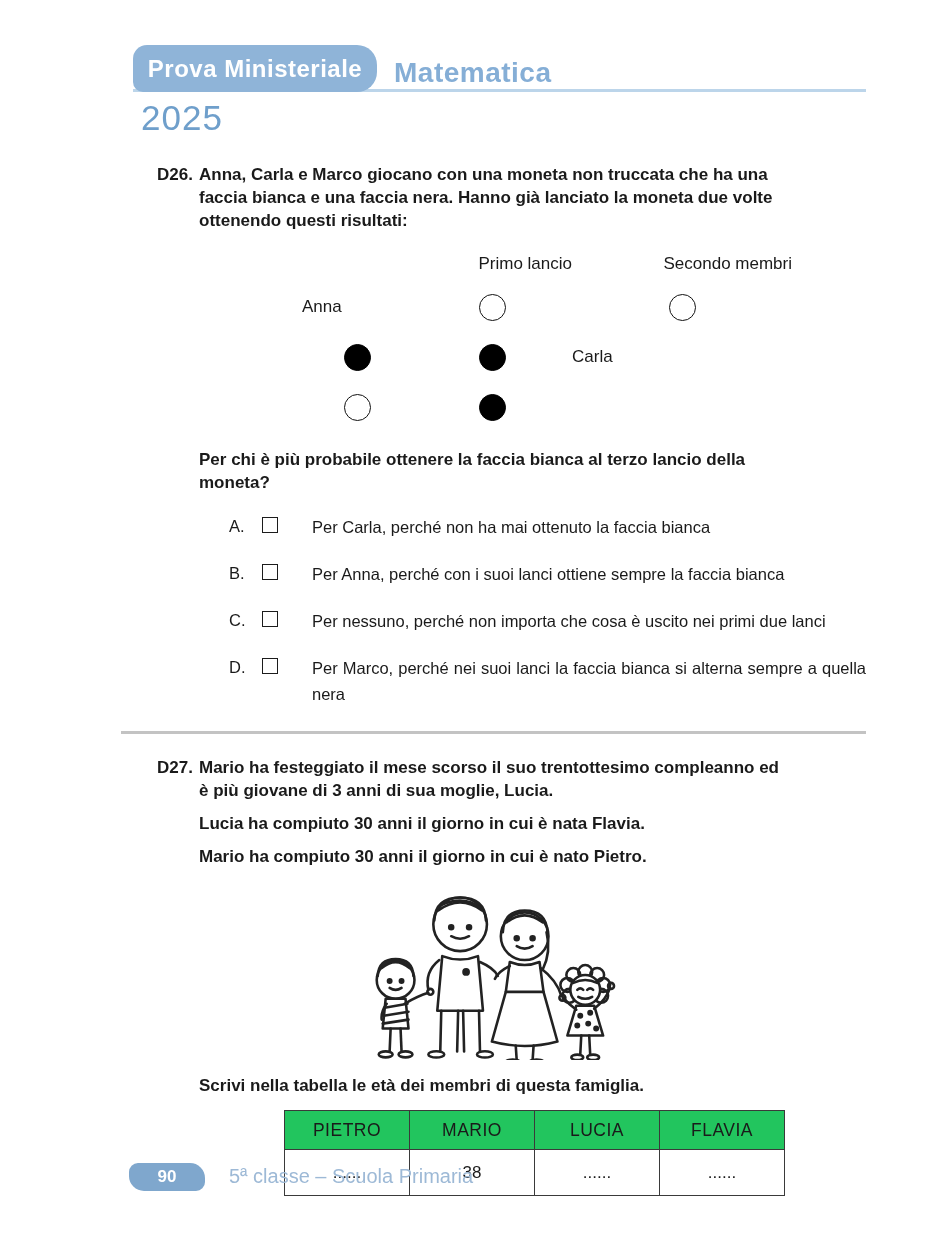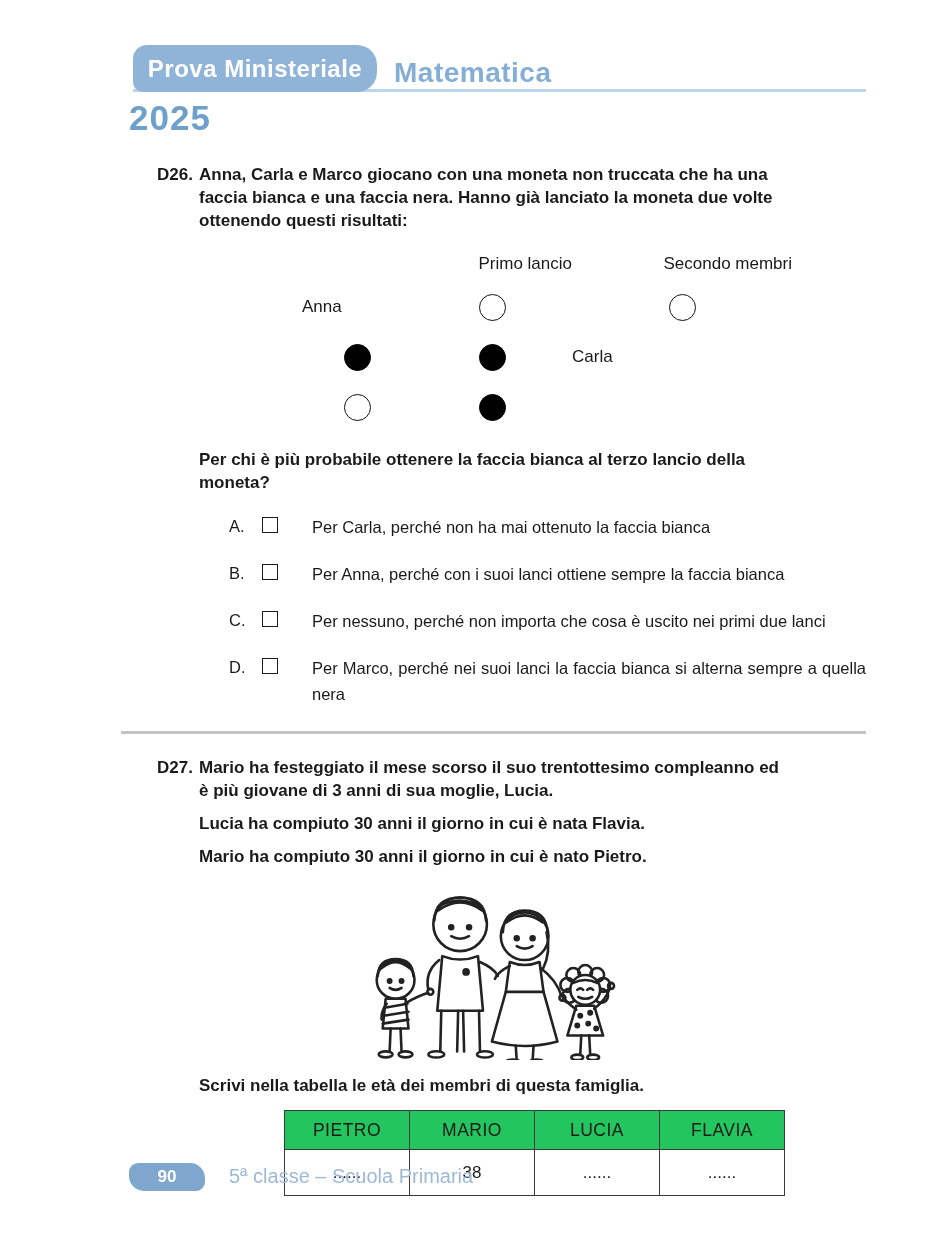--- a/index.html
+++ b/index.html
@@ -38,23 +38,23 @@
   .header-subject {
     position: absolute;
     left: 325px; top: 57px;
     color: #85aed6;
     font-weight: bold;
     font-size: 28px;
     letter-spacing: 0.5px;
   }
   .header-year {
     position: absolute;
-    left: 60px; top: 98px;
+    left: 72px; top: 98px;
     color: #6f9fcb;
-    font-weight: bold;
+    font-weight: normal;
     font-size: 35px;
     letter-spacing: 1px;
   }
 
   
   .flow { position: absolute; left: 0; top: 16px; width: 100%; padding-top: 147px; }
 
   .q-row { display: flex; margin: 0 73px 0 88px; }
   .q-num { flex: none; width: 42px; font-weight: bold; font-size: 17px; line-height: 23px; }
   .q-stem { font-weight: bold; font-size: 17px; line-height: 23px; max-width: 712px; }

